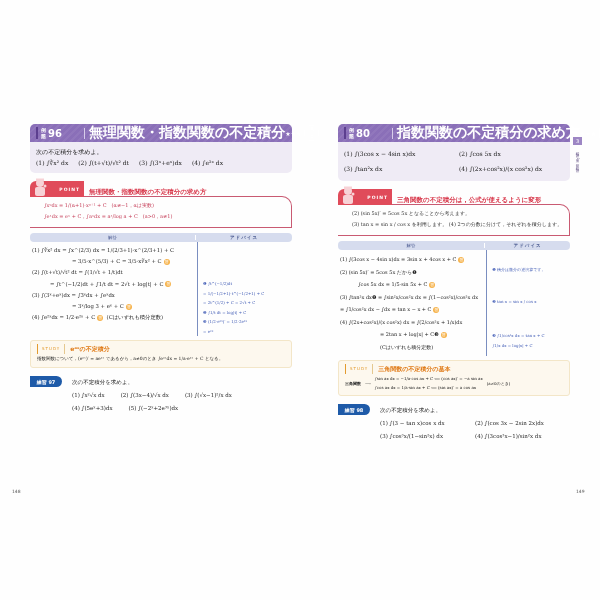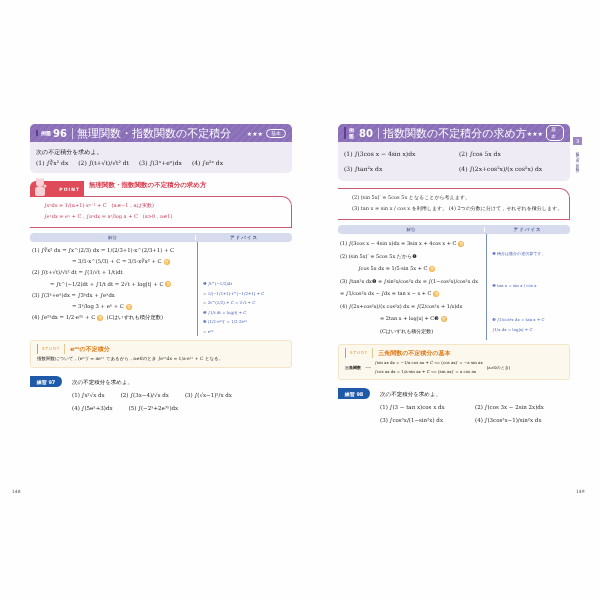--- a/index.html
+++ b/index.html
@@ -3,29 +3,29 @@
 <meta charset="utf-8">
 <style>
   html,body{margin:0;padding:0;background:#fefefe;}
   body{width:600px;height:600px;position:relative;overflow:hidden;font-family:"DejaVu Serif",serif;color:#222;}
   .page{position:absolute;top:124px;}
   .page.left{left:30px;width:262px;}
   .page.right{left:338px;width:232px;}
   .ex-head{height:18px;background:#8a6fb8;border-radius:5px 5px 0 0;display:flex;align-items:center;padding:0 6px;color:#fff;font-family:"DejaVu Sans",sans-serif;
     background-image:repeating-linear-gradient(135deg,rgba(255,255,255,0.06) 0 2px,transparent 2px 5px);}
   .ex-head .tag{font-size:5px;font-weight:bold;margin-right:2px;border-left:2px solid #5c3f8f;padding-left:3px;}
-  .ex-head .num{font-size:10px;font-weight:bold;margin-right:4px;border-right:1px solid #d8cdea;padding-right:5px;}
-  .ex-head .title{font-size:11px;font-weight:normal;flex:1;white-space:nowrap;}
+  .ex-head .num{font-size:10px;font-weight:bold;margin-right:4px;border-right:1px solid #d8cdea;padding-right:22px;}
+  .ex-head .title{font-size:14px;font-weight:bold;flex:1;white-space:nowrap;}
   .ex-head .stars{font-size:6px;letter-spacing:0px;margin-right:3px;color:#fff;}
   .ex-head .lvl{font-size:5px;border:1px solid #fff;border-radius:5px;padding:0 4px;line-height:7px;}
   .ex-body{background:#efebf5;border-radius:0 0 5px 5px;padding:4px 6px 5px 6px;font-size:6px;line-height:11px;}
   .row{display:flex;gap:10px;white-space:nowrap;}
   .row.two span{width:48%;}
   .point{margin-top:8px;position:relative;}
-  .point-head{display:flex;align-items:flex-start;height:16px;}
+  .point-head{display:flex;align-items:flex-end;height:16px;}
   .point-badge{background:#e04b5a;color:#fff;height:16px;width:50px;border-radius:6px 0 0 0;display:flex;align-items:center;justify-content:flex-end;padding-right:4px;font-family:"DejaVu Sans",sans-serif;font-size:4.5px;font-weight:bold;letter-spacing:1px;position:relative;}
   .point-figure{position:absolute;left:3px;bottom:1px;width:14px;height:18px;}
   .point-title{color:#d8374a;font-family:"DejaVu Sans",sans-serif;font-size:6.5px;font-weight:bold;margin-left:5px;white-space:nowrap;}
   .point-box{border:1.2px solid #c95a72;border-left:none;border-top:1.2px solid #c95a72;border-radius:0 10px 0 0;margin-top:-1px;padding:3px 6px 3px 14px;font-size:5px;line-height:11px;color:#c43a55;min-height:24px;}
   .point-box.right{color:#333;}
   .sol-head{display:flex;height:9px;background:#d6dcee;border-radius:4px;font-family:"DejaVu Sans",sans-serif;font-size:4.5px;color:#4a5a90;align-items:center;}
   .sol-head .a{flex:0 0 63%;text-align:center;border-right:1px solid #fff;}
   .sol-head .b{flex:1;text-align:center;letter-spacing:1px;}
   .sol-wrap{display:flex;}
   .sol-main{flex:0 0 63%;border-right:1px solid #7a8ec0;font-size:5.3px;line-height:11.2px;padding:3px 0 3px 2px;white-space:nowrap;}
@@ -152,20 +152,32 @@
       <span>(1) ∫(3cos x − 4sin x)dx</span>
       <span>(2) ∫cos 5x dx</span>
     </div>
     <div class="row two">
       <span>(3) ∫tan²x dx</span>
       <span>(4) ∫(2x+cos²x)/(x cos²x) dx</span>
     </div>
   </div>
 
   <div class="point">
+    <div class="point-head">
+      <div class="point-badge">
+        <svg class="point-figure" viewBox="0 0 14 18">
+          <circle cx="7" cy="5" r="4" fill="#f7d2d6"></circle>
+          <rect x="3" y="0.5" width="8" height="2.5" fill="#f7d2d6"></rect>
+          <rect x="2" y="9" width="10" height="9" rx="2" fill="#f7d2d6"></rect>
+          <circle cx="12" cy="8" r="1.5" fill="#f7d2d6"></circle>
+        </svg>
+        <span>POINT</span>
+      </div>
+      <span class="point-title">三角関数の不定積分は，公式が使えるように変形</span>
+    </div>
     <div class="point-box right">
       <div>(2) (sin 5x)′ = 5cos 5x となることから考えます。</div>
       <div>(3) tan x = sin x / cos x を利用します。 (4) 2つの分数に分けて，それぞれを積分します。</div>
     </div>
   </div>
 
   <div style="margin-top:5px;">
     <div class="sol-head">
       <span class="a">解答</span>
       <span class="b">アドバイス</span>

